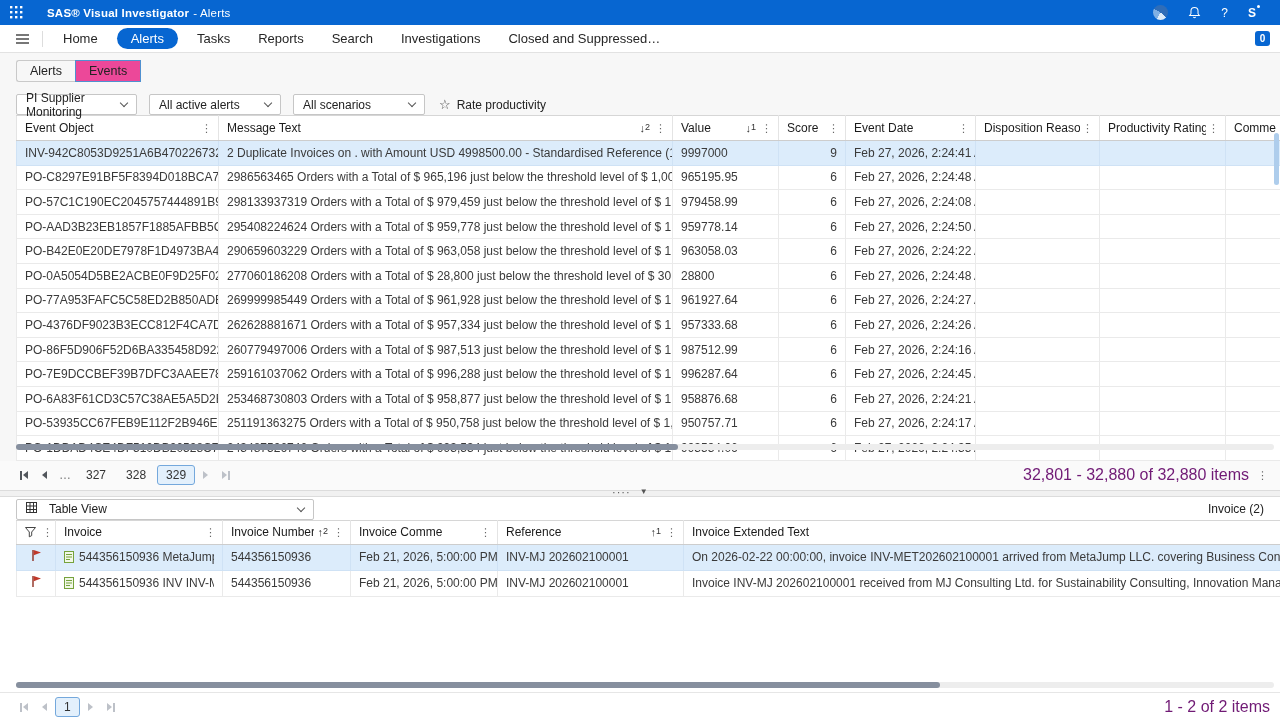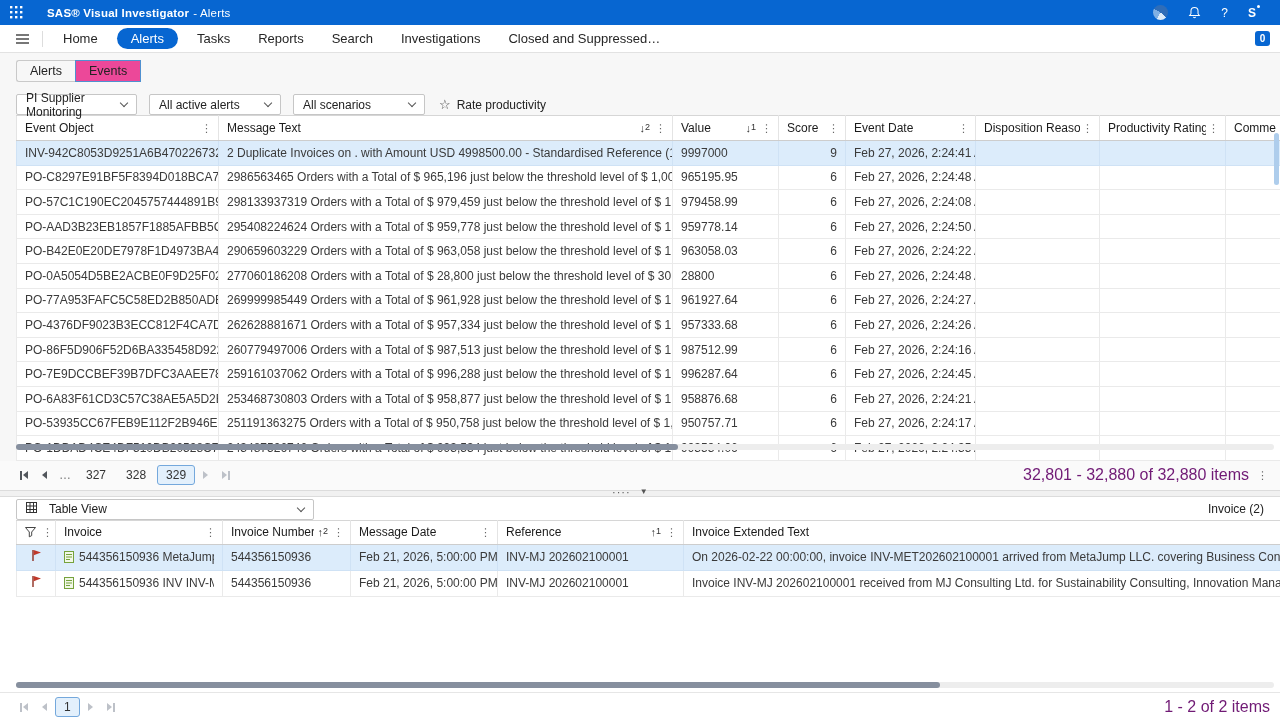--- a/index.html
+++ b/index.html
@@ -473,21 +473,21 @@
             <th>
               <div class="th-inner">
                 <span class="th-label">Invoice Number</span>
                 <span class="th-spacer"></span>
                 <span class="sort-badge">↑<span class="n">2</span></span>
                 <span class="kebab">⋮</span>
               </div>
             </th>
             <th>
               <div class="th-inner">
-                <span class="th-label">Message Date</span>
+                <span class="th-label">Invoice Comme</span>
                 <span class="th-spacer"></span>
                 <span class="kebab">⋮</span>
               </div>
             </th>
             <th>
               <div class="th-inner">
                 <span class="th-label">Reference</span>
                 <span class="th-spacer"></span>
                 <span class="sort-badge">↑<span class="n">1</span></span>
                 <span class="kebab">⋮</span>

